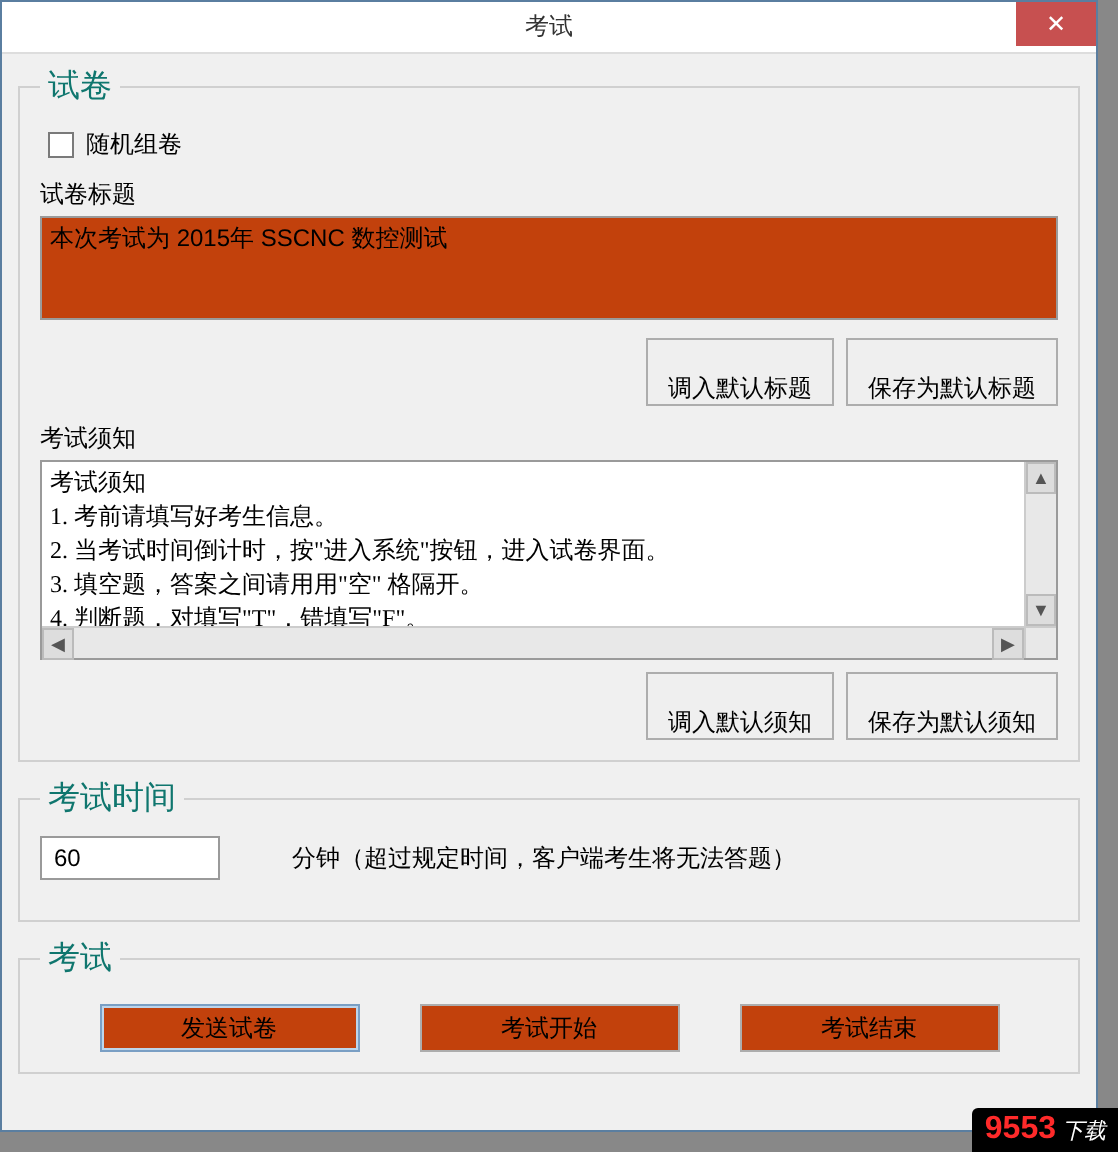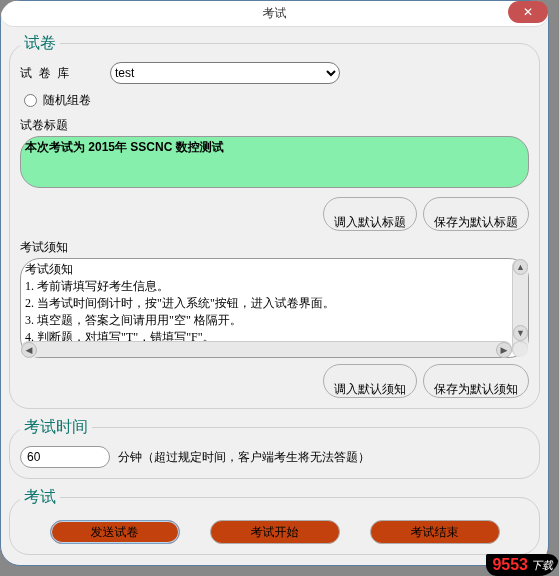--- a/index.html
+++ b/index.html
@@ -1,15 +1,15 @@
 <!DOCTYPE html>
 <html><head>
 <meta charset="utf-8">
 <style>
-  * { box-sizing: border-box; border-radius: 20px; }
+  * { box-sizing: border-box; }
   body {
     margin: 0;
     padding: 0;
     font-family: "Microsoft YaHei", "SimSun", Arial, sans-serif;
     font-size: 12px;
     background: #888;
     width: 559px;
     height: 576px;
     position: relative;
   }
@@ -72,26 +72,25 @@
   .checkbox-box {
     width: 13px; height: 13px;
     border: 1px solid #7a7a7a;
     background: #fff;
     display: inline-block;
   }
   .section-label { margin: 8px 0 2px 0; }
   textarea, .textarea {
     width: 100%;
     border: 1px solid #9a9a9a;
-    background: #86efac;
+    background: #c2410c;
     font-family: "SimSun", "Microsoft YaHei", Arial;
     font-size: 12px;
     padding: 2px 4px;
     resize: none;
-    font-weight: bold;
   }
   .ta-title { height: 52px; }
   .ta-notice-wrap {
     border: 1px solid #9a9a9a;
     background: #fff;
     height: 100px;
     position: relative;
     display: flex;
   }
   .ta-notice {
@@ -206,26 +205,20 @@
 <div class="window">
   <div class="titlebar">
     <span class="title">考试</span>
     <div class="close">✕</div>
   </div>
   <div class="content">
 
     <fieldset>
       <legend>试卷</legend>
 
-      <div class="row">
-        <div class="label">试  卷  库</div>
-        <select class="combo">
-          <option>test</option>
-        </select>
-      </div>
 
       <div class="checkbox-row">
         <span class="checkbox-box"></span>
         <span>随机组卷</span>
       </div>
 
       <div class="section-label">试卷标题</div>
       <textarea class="textarea ta-title" style="">本次考试为 2015年 SSCNC 数控测试</textarea>
 
       <div class="btn-row">
@@ -253,21 +246,21 @@
       </div>
 
       <div class="btn-row">
         <button class="btn">调入默认须知</button>
         <button class="btn">保存为默认须知</button>
       </div>
     </fieldset>
 
     <fieldset>
       <legend>考试时间</legend>
-      <div class="row" style="margin-bottom:0;">
+      <div class="row" style="margin-bottom:10px;gap:28px;">
         <input class="time-input" value="60" style="">
         <span class="time-note">分钟（超过规定时间，客户端考生将无法答题）</span>
       </div>
     </fieldset>
 
     <fieldset>
       <legend>考试</legend>
       <div class="exam-btn-row">
         <button class="exam-btn primary">发送试卷</button>
         <button class="exam-btn">考试开始</button>

